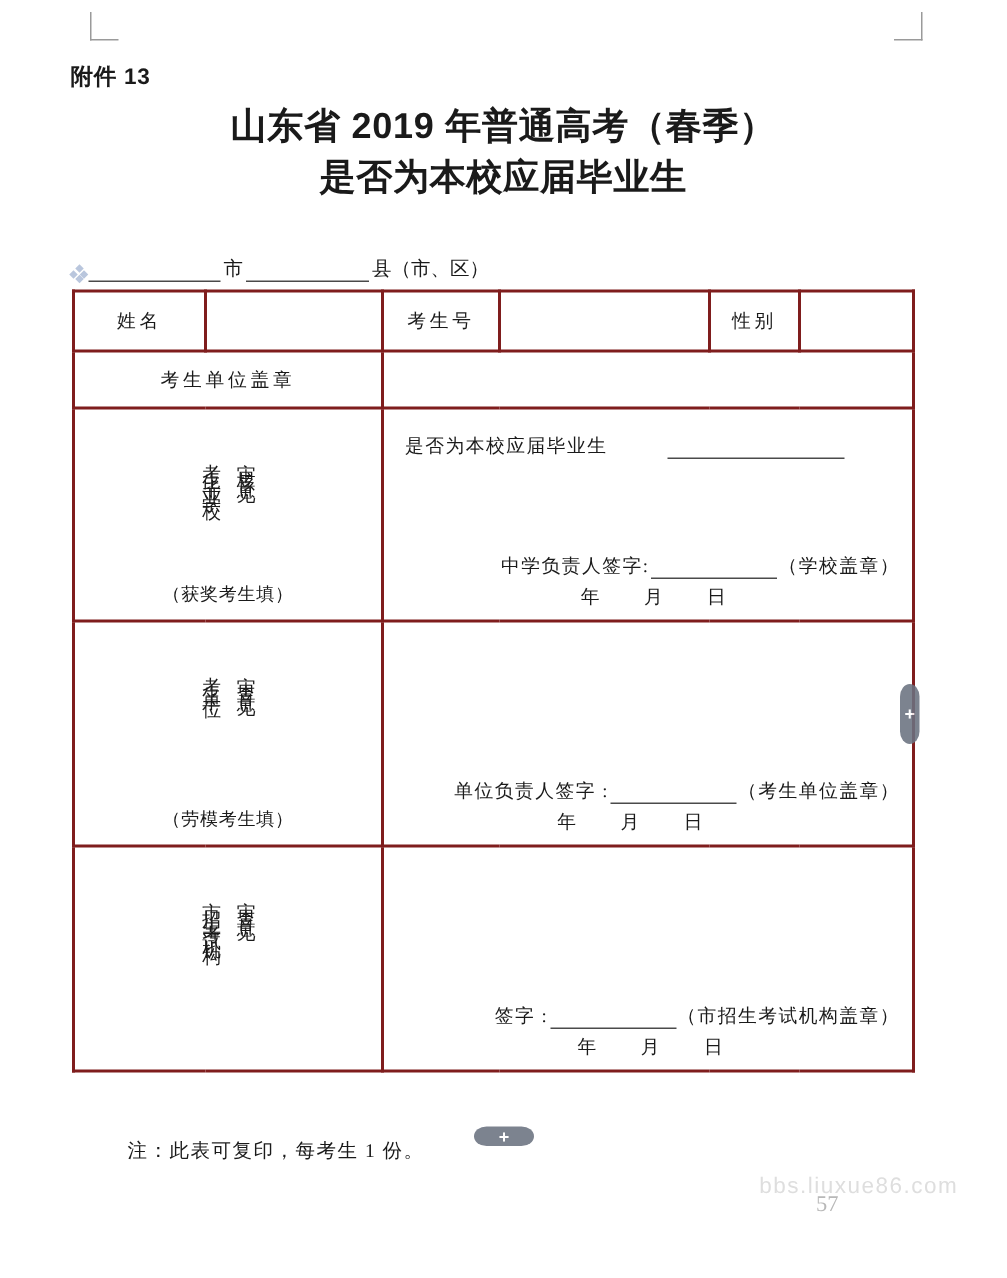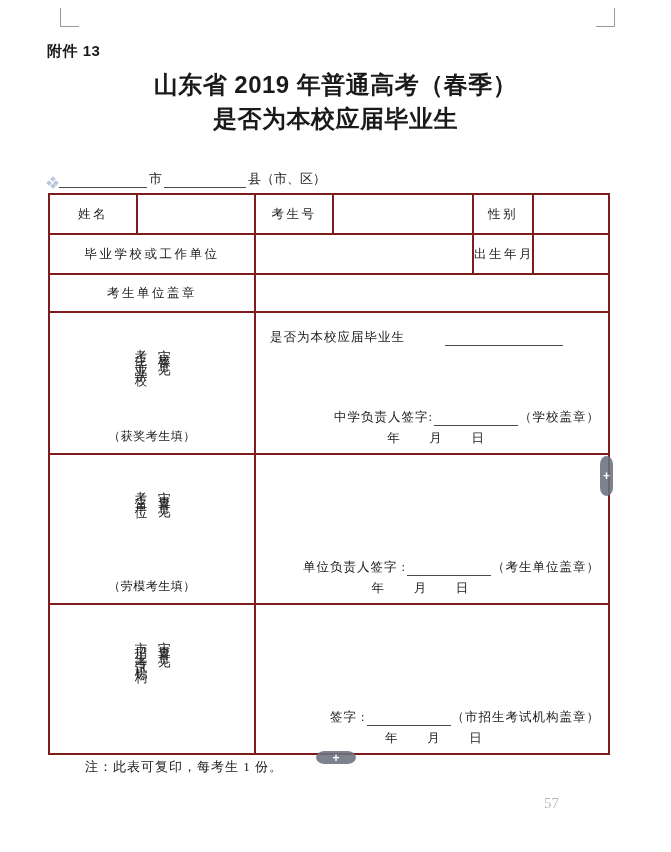--- a/index.html
+++ b/index.html
@@ -310,26 +310,20 @@
   <tbody>
       <tr class="r1">
     <td class="cell-label">姓名</td>
     <td></td>
     <td class="cell-label">考生号</td>
     <td></td>
     <td class="cell-label">性别</td>
     <td></td>
   </tr>
 
-  <tr class="r2">
-    <td class="cell-label" colspan="2">毕业学校或工作单位</td>
-    <td colspan="2"></td>
-    <td class="cell-label">出生年月</td>
-    <td></td>
-  </tr>
 
   <tr class="r3">
     <td class="cell-label" colspan="2">考生单位盖章</td>
     <td colspan="4"></td>
   </tr>
 
   <tr class="sec">
     <td class="sec-side" colspan="2">
       <div class="vert-wrap">
         <div class="vert-text">审核意见</div>
@@ -407,13 +401,14 @@
 </tbody>
   </table>
 
 <div class="footer-note">注：此表可复印，每考生 1 份。</div>
 
 <div class="pill pill-right">+</div>
 <div class="pill pill-bottom">+</div>
 
 <div class="page-number">57</div>
 <div class="watermark">
+  <div class="wm-sub">bbs.liuxue86.com</div>
 </div>
 
 </body></html>

